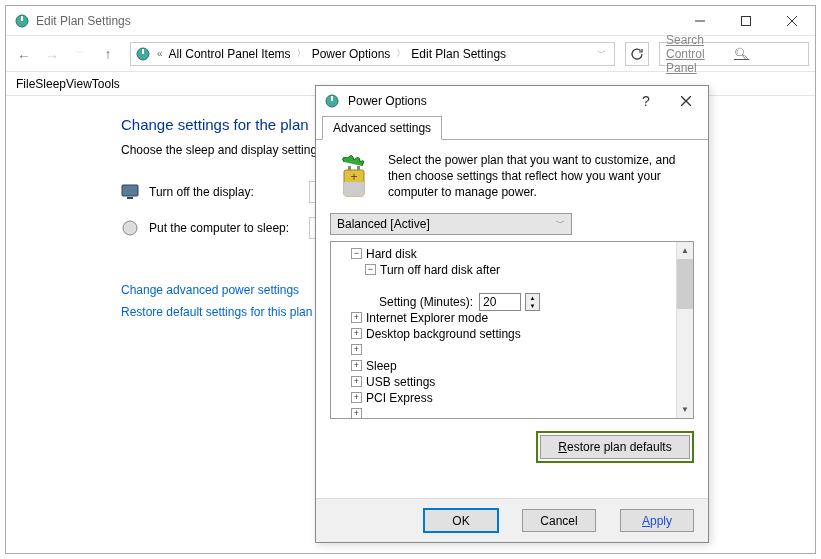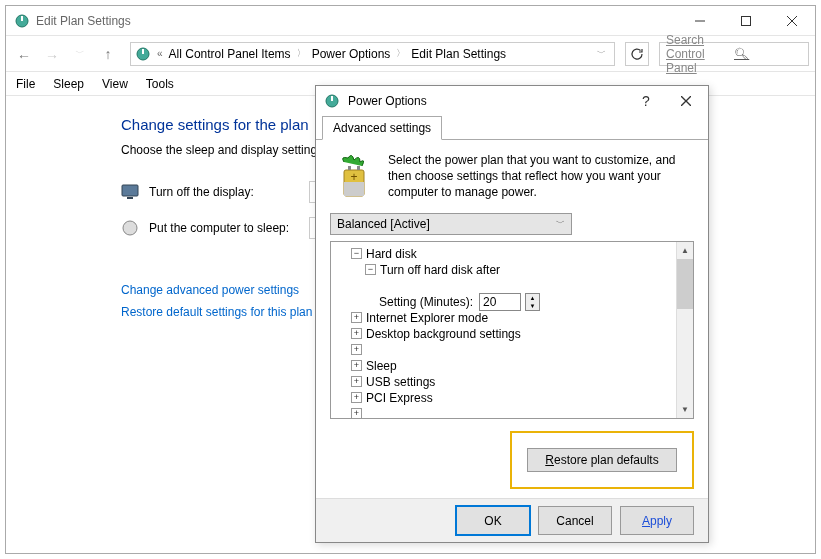--- a/index.html
+++ b/index.html
@@ -20,21 +20,21 @@
 .address-icon { width: 16px; height: 16px; }
 .chevrons { color: #666; font-size: 10px; }
 .crumb { color: #000; }
 .crumb-sep { color: #888; font-size: 9px; }
 .address-drop { margin-left: auto; color: #666; font-size: 9px; padding: 0 4px; }
 .refresh-btn { width: 24px; height: 24px; border: 1px solid #ccc; display: flex; align-items: center; justify-content: center; margin-right: 6px; }
 .search-box { width: 150px; height: 24px; border: 1px solid #ccc; display: flex; align-items: center; padding: 0 6px; color: #888; }
 .search-box span { flex: 1; text-decoration: underline; }
 .search-icon { font-size: 12px; color: #555; }
 
-.menubar { height: 24px; display: flex; align-items: center; padding: 0 10px; gap: 18px; border-bottom: 1px solid #e5e5e5; }
+.menubar { height: 24px; display: flex; align-items: center; padding: 0 10px; border-bottom: 1px solid #e5e5e5; }
 .menu-item { color: #000; }
 
 .content { padding: 20px 0 0 115px; }
 .heading { color: #003399; font-size: 15px; margin-bottom: 10px; }
 .subheading { color: #000; margin-bottom: 24px; }
 .setting-row { display: flex; align-items: center; margin-bottom: 14px; }
 .setting-icon { width: 18px; height: 18px; margin-right: 10px; }
 .setting-label { width: 160px; }
 .setting-select { width: 140px; height: 22px; border: 1px solid #ccc; padding: 0 6px; display: flex; align-items: center; }
 .link { color: #0066cc; margin-top: 10px; display: block; cursor: pointer; }
@@ -71,24 +71,24 @@
 .tree-row.l1 { padding-left: 18px; }
 .tree-row.l2 { padding-left: 32px; }
 .tree-row.l3 { padding-left: 46px; margin-top: 16px; }
 .expander { width: 11px; height: 11px; border: 1px solid #999; display: flex; align-items: center; justify-content: center; font-size: 9px; line-height: 1; color: #333; background: #fff; }
 .spin-input { width: 42px; height: 18px; border: 1px solid #888; text-align: left; padding: 0 3px; margin-left: 2px; }
 .spin-btns { display: flex; flex-direction: column; border: 1px solid #888; height: 18px; width: 15px; }
 .spin-btn { flex: 1; font-size: 6px; display: flex; align-items: center; justify-content: center; background: #eee; }
 
 .restore-row { display: flex; justify-content: flex-end; margin-top: 12px; }
 .restore-btn { width: 150px; height: 24px; border: 1px solid #999; background: #e1e1e1; display: flex; align-items: center; justify-content: center; }
-.restore-highlight { border: 2px solid #eab308; padding: 15px; }
+.restore-highlight { border: 2px solid #4d7c0f; padding: 2px; }
 
 .dlg-footer { position: absolute; bottom: 0; left: 0; right: 0; height: 44px; background: #f0f0f0; border-top: 1px solid #ddd; display: flex; align-items: center; justify-content: flex-end; padding: 0 14px; gap: 8px; }
-.dlg-btn { width: 74px; height: 29px; border: 1px solid #999; background: #e1e1e1; display: flex; align-items: center; justify-content: center; }
+.dlg-btn { width: 74px; height: 23px; border: 1px solid #999; background: #e1e1e1; display: flex; align-items: center; justify-content: center; margin-left: 16px; }
 .dlg-btn.default { border: 1px solid #0078d7; outline: 1px solid #0078d7; }
 .dlg-btn.disabled { color: #1d4ed8; }
 
 .u-underline { text-decoration: underline; }
 
 
 .power-svg { display: block; }
 </style>
 </head>
 <body>

